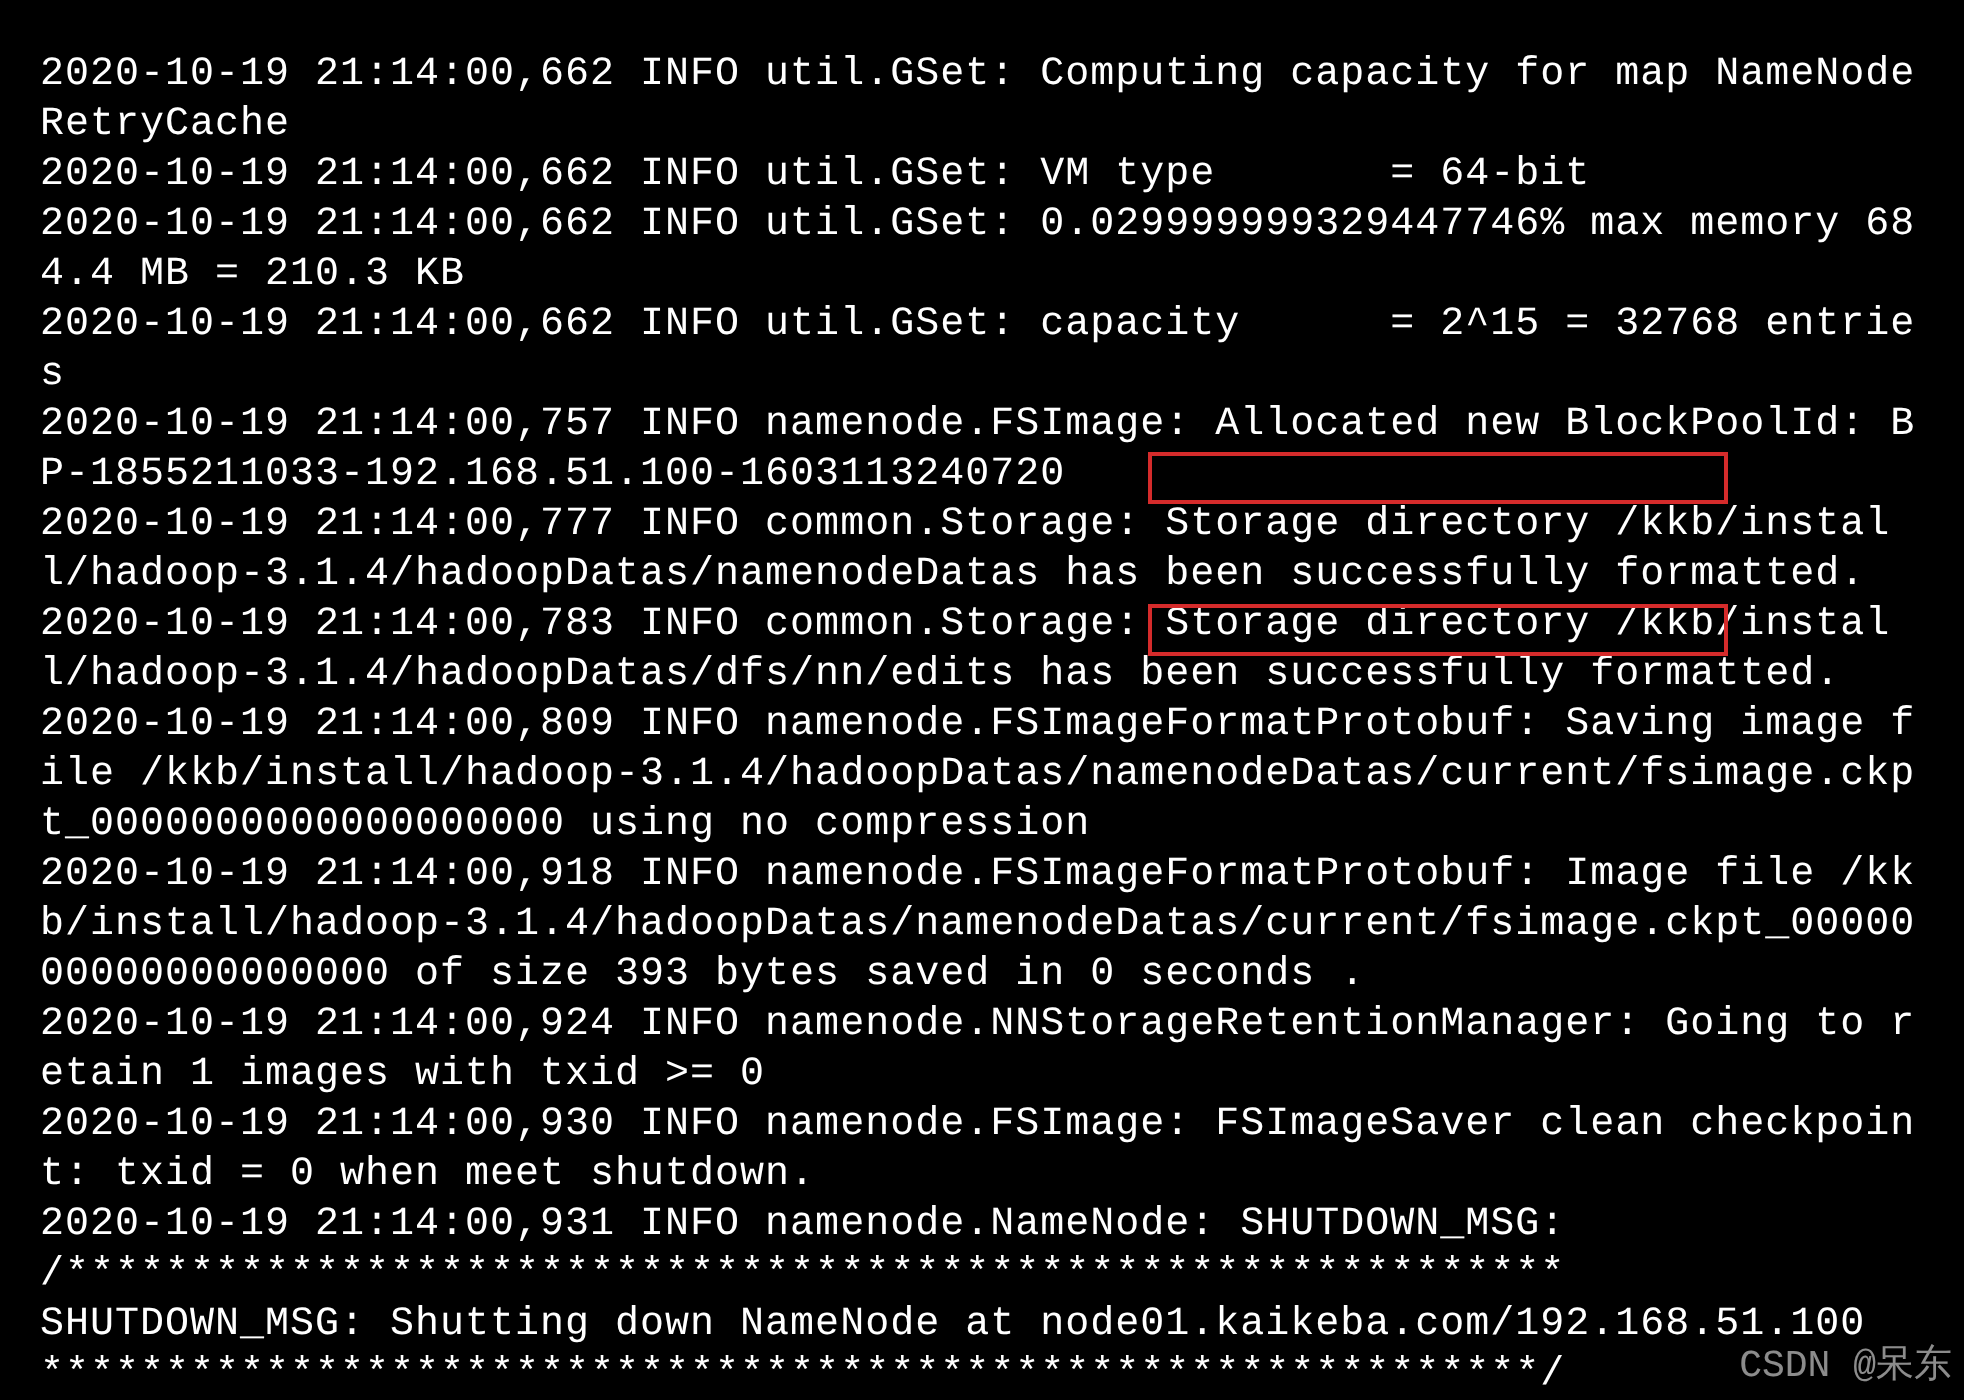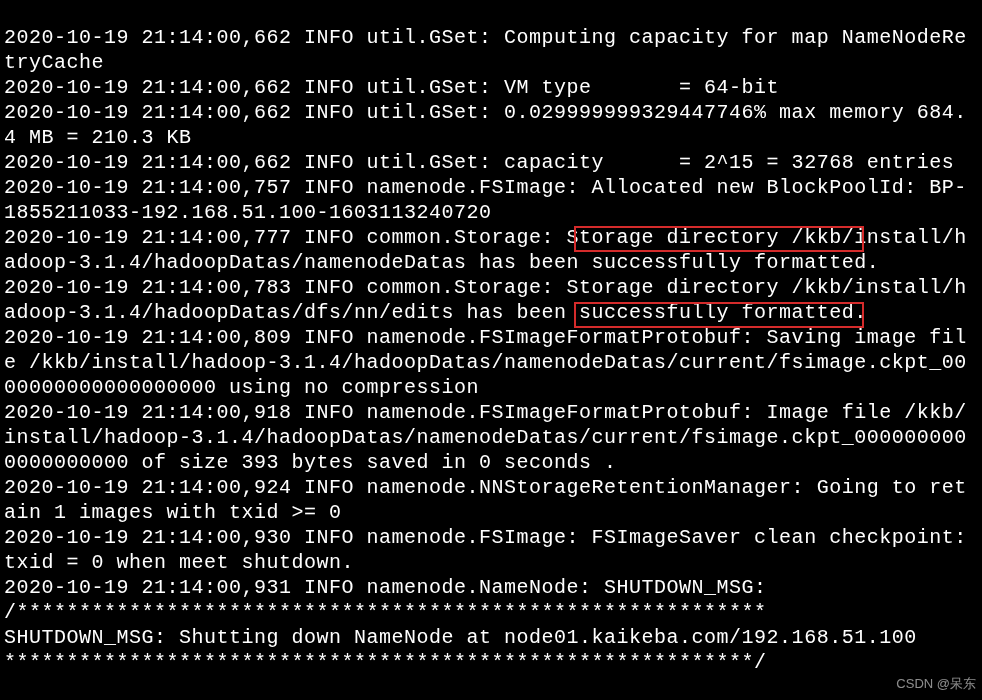--- a/index.html
+++ b/index.html
@@ -15,38 +15,38 @@
     width: 982px;
     height: 700px;
     background: #000;
     color: #fff;
     font-family: "Courier New", Courier, monospace;
     font-size: 20px;
     line-height: 25px;
     letter-spacing: 0.5px;
     white-space: pre-wrap;
     word-break: break-all;
-    padding: 0 4px;
+    padding: 0 20px;
     box-sizing: border-box;
   }
   .terminal .line {
     margin: 0;
   }
   .highlight-box {
     position: absolute;
     border: 2px solid #d52b2b;
     box-sizing: border-box;
     pointer-events: none;
   }
   .watermark {
     position: absolute;
     right: 6px;
     bottom: 4px;
-    font-family: Liberation Sans, sans-serif;
-    font-size: 13px;
+    font-family: Liberation Mono, monospace;
+    font-size: 19px;
     color: rgba(255,255,255,0.55);
     letter-spacing: 0;
     white-space: nowrap;
   }
 </style>
 </head>
 <body>
 
 <div class="terminal">
 <span class="line">2020-10-19 21:14:00,662 INFO util.GSet: Computing capacity for map NameNodeRetryCache</span>

